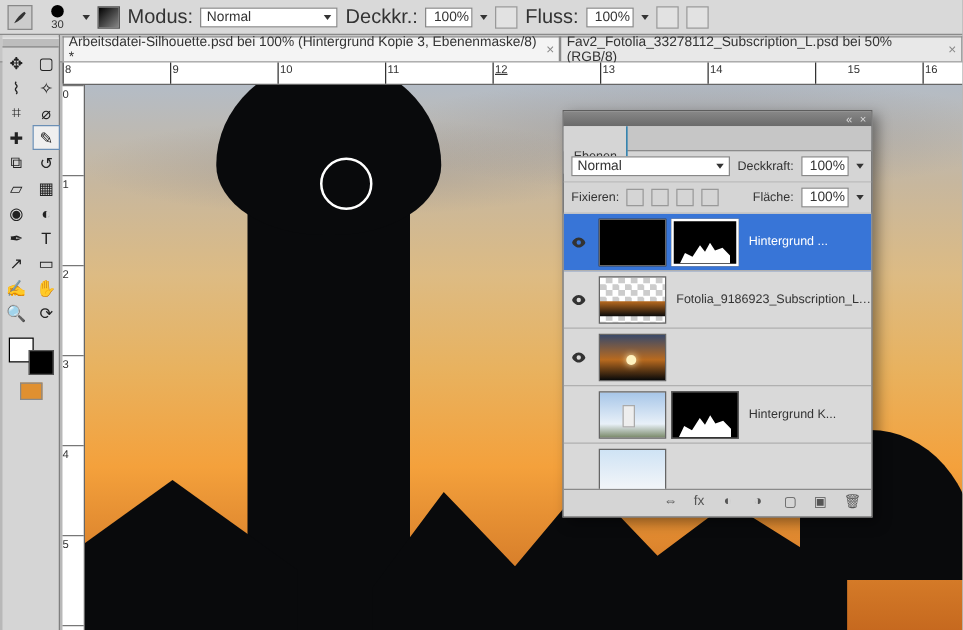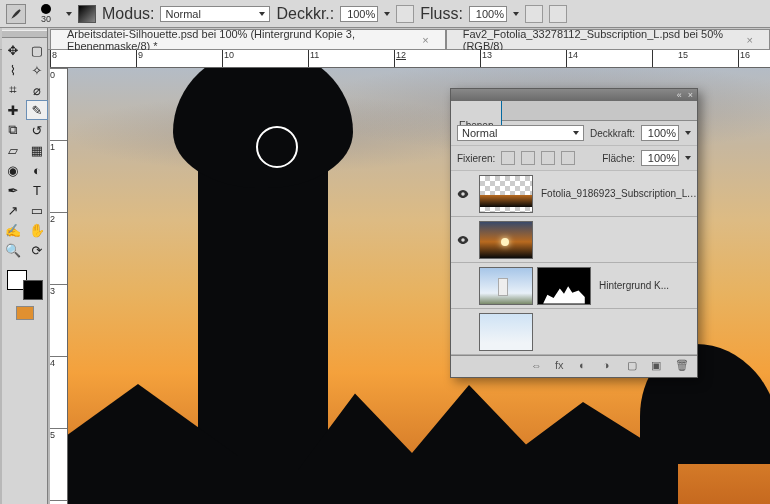--- a/index.html
+++ b/index.html
@@ -8,21 +8,21 @@
 .ob-tool{width:20px;height:20px;background:#ccc;border:1px solid #888;display:flex;align-items:center;justify-content:center}
 .ob-brush{display:flex;flex-direction:column;align-items:center;width:28px}
 .ob-brush-dot{width:10px;height:10px;background:#000;border-radius:50%}
 .ob-brush-num{font-size:9px}
 .ob-grad{width:18px;height:18px;background:linear-gradient(135deg,#000,#888);border:1px solid #555}
 .ob-lbl{font-size:16px}
 .ob-sel{border:1px solid #888;background:#fff;padding:1px 4px;width:110px;display:flex;justify-content:space-between;align-items:center}
 .ob-inp{border:1px solid #888;background:#fff;width:38px;padding:1px 2px;text-align:right}
 .ob-ic{width:18px;height:18px;border:1px solid #999;background:#e2e2e2}
 .tabbar{height:22px;background:#c6c6c6;border-bottom:1px solid #8a8a8a;display:flex;align-items:flex-end;padding-left:50px;gap:0}
-.tab{height:20px;background:#e8e8e8;border:1px solid #8a8a8a;border-bottom:none;padding:3px 16px;display:flex;align-items:center;gap:6px;font-size:10px}
+.tab{height:20px;background:#e8e8e8;border:1px solid #8a8a8a;border-bottom:none;padding:3px 4px;display:flex;align-items:center;gap:6px;font-size:10px}
 .tab.active{background:#f4f4f4}
 .tab .x{color:#888}
 .ruler-h{position:absolute;left:50px;top:50px;right:0;height:18px;background:#fff;border-bottom:1px solid #666;display:flex}
 .ruler-h .tick{position:relative;flex:0 0 auto;height:100%;border-left:1px solid #777;font-size:9px;padding-left:1px;color:#333}
 .ruler-h .tick.major{border-left:1px solid #333}
 .ruler-v{position:absolute;left:50px;top:68px;width:18px;bottom:0;background:#fff;border-right:1px solid #666}
 .ruler-v .tick{position:relative;border-top:1px solid #777;font-size:9px;writing-mode:horizontal-tb;padding-top:1px}
 .canvas{position:absolute;left:68px;top:68px;right:0;bottom:0;overflow:hidden}
 .sky{position:absolute;inset:0;background:linear-gradient(180deg,#b4bcc6 0%,#c7b79e 18%,#ddbb83 35%,#e8b25f 52%,#f4a13c 70%,#c6691f 100%)}
 .cloud1{position:absolute;left:0;top:0;width:100%;height:60%;background:radial-gradient(ellipse 60% 30% at 70% 15%,rgba(120,120,130,.35),transparent 60%),radial-gradient(ellipse 50% 25% at 30% 25%,rgba(120,120,130,.3),transparent 60%)}
@@ -212,20 +212,34 @@
     <span class="lock-ic"></span>
     <span class="lock-ic"></span>
     <span class="lock-ic"></span>
     <span class="lock-ic"></span>
     <span style="flex:1"></span>
     <span class="panel-lbl">Fläche:</span>
     <div class="panel-inp">100%</div>
     <span class="tri-sm"></span>
   </div>
   <div class="layers" id="layerlist">
+      <div class="layer sel">
+        <div class="eye">
+          <svg viewBox="0 0 24 24">
+            <path d="M12 5c-5 0-9 5-9 7s4 7 9 7 9-5 9-7-4-7-9-7zm0 10a3 3 0 110-6 3 3 0 010 6z" fill="#333"></path>
+          </svg>
+        </div>
+        <div class="thumbs">
+          <div class="thumb th-black"></div>
+          <div class="thumb selb th-mask">
+            <div class="mshape"></div>
+          </div>
+        </div>
+        <div class="lname">Hintergrund ...</div>
+      </div>
       <div class="layer">
         <div class="eye">
           <svg viewBox="0 0 24 24">
             <path d="M12 5c-5 0-9 5-9 7s4 7 9 7 9-5 9-7-4-7-9-7zm0 10a3 3 0 110-6 3 3 0 010 6z" fill="#333"></path>
           </svg>
         </div>
         <div class="thumbs">
           <div class="thumb th-check">
             <div class="sunset-strip"></div>
           </div>

